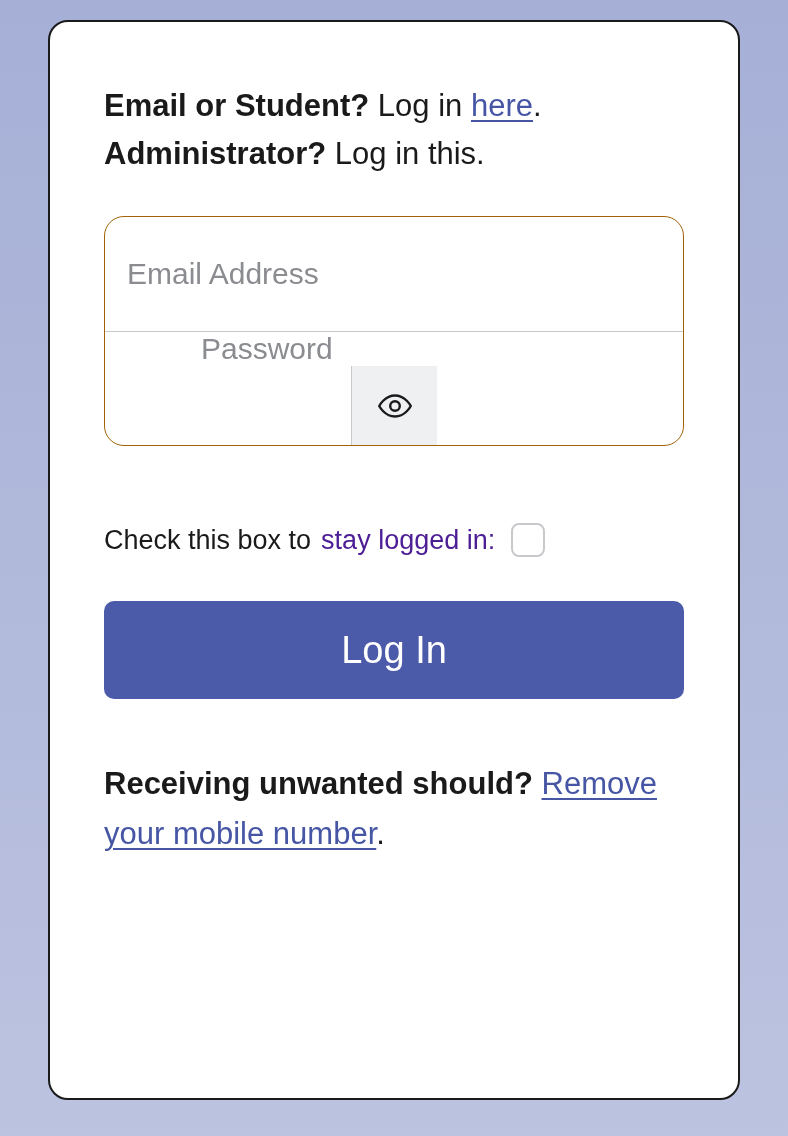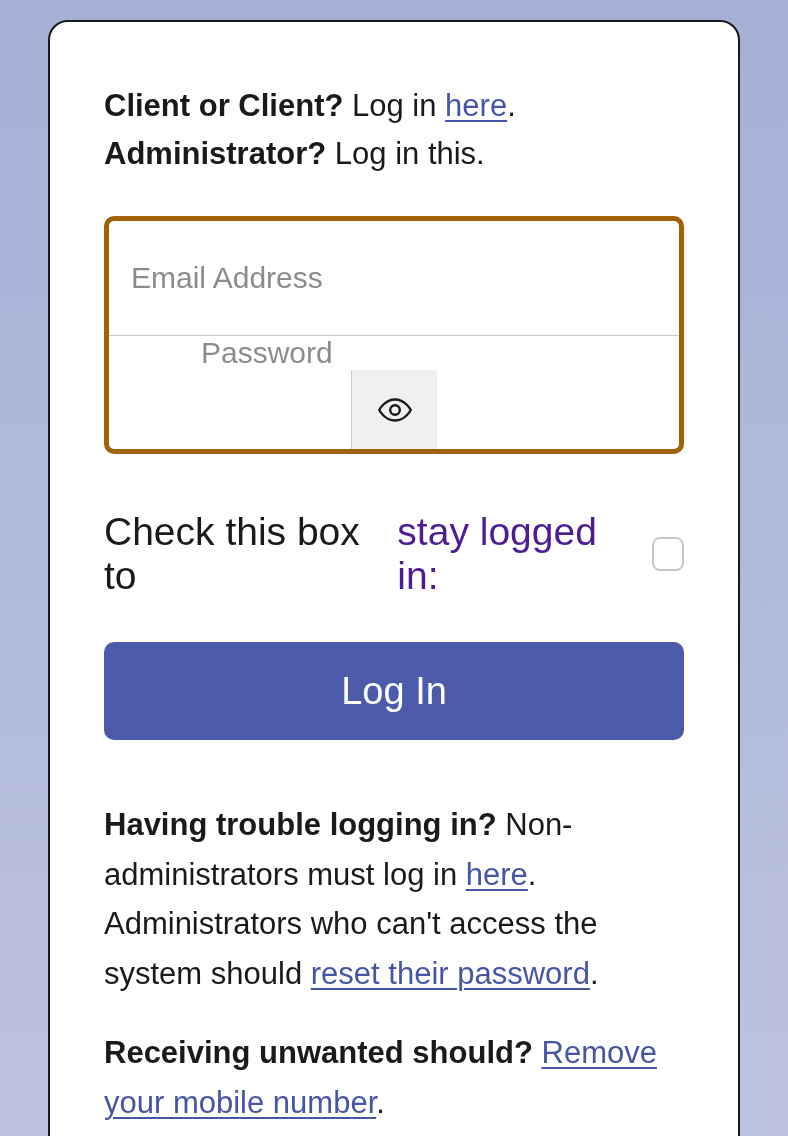--- a/index.html
+++ b/index.html
@@ -24,24 +24,24 @@
       color: #1a1a1a;
       margin-bottom: 38px;
     }
     .intro b { font-weight: 700; }
     a.link {
       color: #4656a5;
       text-underline-offset: 4px;
       text-decoration-thickness: 2px;
     }
     .input-group {
-      border: 5px solid #a16207;
-      border-radius: 10px;
+      border: 1px solid #a16207;
+      border-radius: 20px;
       overflow: hidden;
-      margin-bottom: 56px;
+      margin-bottom: 77px;
     }
     .field-row {
       display: flex;
       align-items: center;
       height: 114px;
     }
     .field-row + .field-row { border-top: 1px solid #c7c9cc; flex-direction: column; }
     .text-input {
       flex: 1;
       height: 100%;
@@ -61,21 +61,21 @@
       border-left: 1px solid #c7c9cc;
       display: flex;
       align-items: center;
       justify-content: center;
       cursor: pointer;
     }
     .stay-row {
       display: flex;
       align-items: center;
       gap: 10px;
-      font-size: 39px;
+      font-size: 27px;
       color: #1a1a1a;
       margin-bottom: 44px;
     }
     .stay-row .grey { color: #4c1d95; }
     .check {
       width: 34px;
       height: 34px;
       border: 2px solid #c7c9cc;
       border-radius: 8px;
       background: #fff;
@@ -101,21 +101,21 @@
       margin-bottom: 30px;
     }
     .para b { font-weight: 700; }
   </style>
 </head>
 <body>
 
 <div class="card">
 
   <p class="intro">
-    <b>Client or Client?</b><span> Log in </span><a href="#" class="link">here</a><span>.</span><br>
+    <b>Email or Student?</b><span> Log in </span><a href="#" class="link">here</a><span>.</span><br>
     <b>Administrator?</b><span> Log in this.</span>
   </p>
 
   <div class="input-group">
     <div class="field-row">
       <input type="text" class="text-input" placeholder="Email Address" style="">
     </div>
     <div class="field-row">
       <input type="password" class="text-input" placeholder="Password" style="">
       <button class="eye-btn">
@@ -128,21 +128,18 @@
   </div>
 
   <div class="stay-row">
     <span>Check this box to </span>
       <span class="grey">stay logged in:</span>
     <button class="check"></button>
   </div>
 
   <button class="login-btn">Log In</button>
 
-  <p class="para">
-    <b>Having trouble logging in?</b><span> Non-administrators must log in </span><a href="#" class="link">here</a><span>. Administrators who can't access the system should </span><a href="#" class="link">reset their password</a><span>.</span>
-  </p>
 
   <p class="para">
     <b>Receiving unwanted should?</b><span> </span><a href="#" class="link">Remove your mobile number</a><span>.</span>
   </p>
 
 </div>
 
 </body></html>

